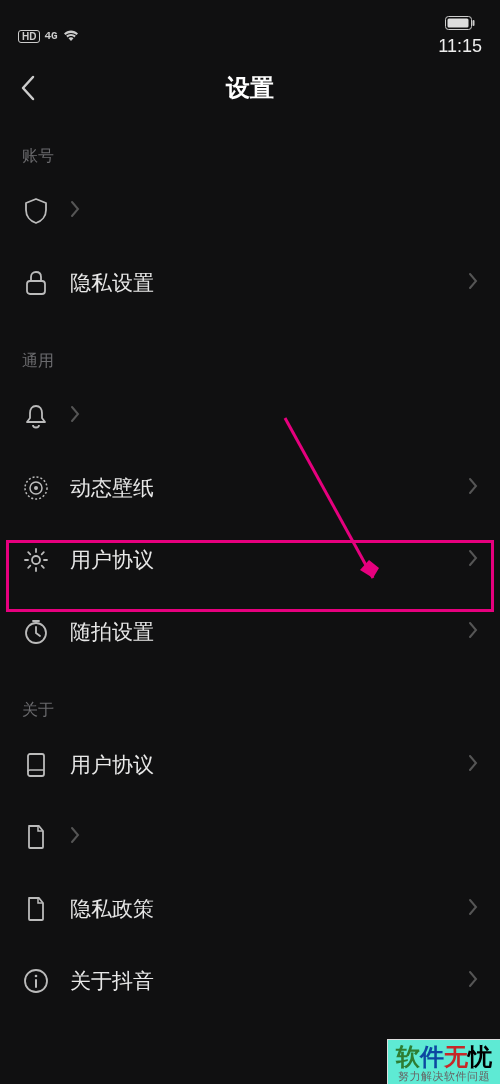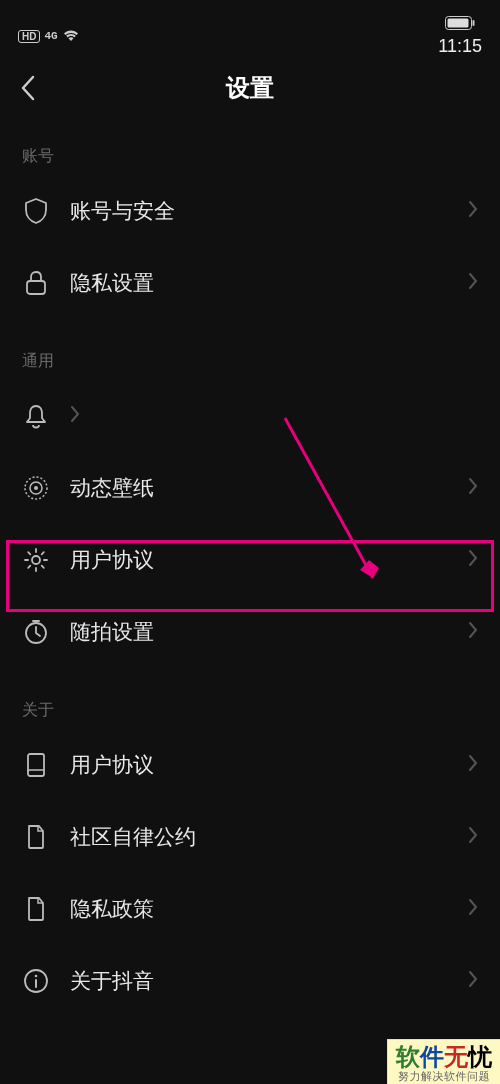--- a/index.html
+++ b/index.html
@@ -116,21 +116,21 @@
       pointer-events: none;
     }
     .arrow-annotation {
       position: absolute;
       pointer-events: none;
     }
     .watermark {
       position: absolute;
       right: 0;
       bottom: 0;
-      background: #fef9c3;
+      background: #5eead4;
       padding: 4px 8px 2px;
       text-align: center;
       line-height: 1.1;
       border-top: 1px solid #ddd;
       border-left: 1px solid #ddd;
     }
     .watermark-main {
       font-size: 24px;
       font-weight: bold;
     }
@@ -179,21 +179,20 @@
 </div>
 
 <div class="section-header">账号</div>
 
 <div class="list-item">
   <span class="item-icon">
     <svg width="24" height="26" viewBox="0 0 24 26">
         <path d="M12 1 L22 5 V12 C22 18 18 23 12 25 C6 23 2 18 2 12 V5 Z" fill="none" stroke="#bbb" stroke-width="1.8" stroke-linejoin="round"></path>
       </svg>
   </span>
-  <span class="item-label">账号与安全</span>
   <span class="chevron">
     <svg width="10" height="18" viewBox="0 0 10 18">
         <path d="M2 2 L8 9 L2 16" stroke="#555" stroke-width="2" fill="none" stroke-linecap="round"></path>
       </svg>
   </span>
 </div>
 
 <div class="list-item">
   <span class="item-icon">
     <svg width="22" height="26" viewBox="0 0 22 26">
@@ -293,21 +292,20 @@
   </span>
 </div>
 
 <div class="list-item">
   <span class="item-icon">
     <svg width="20" height="26" viewBox="0 0 20 26">
         <path d="M3 2 H13 L17 7 V23 C17 23.5 16.5 24 16 24 H4 C3.5 24 3 23.5 3 23 V3 C3 2.5 3.5 2 4 2 Z" fill="none" stroke="#bbb" stroke-width="1.8" stroke-linejoin="round"></path>
         <path d="M12 2 V7 H17" fill="none" stroke="#bbb" stroke-width="1.5"></path>
       </svg>
   </span>
-  <span class="item-label">社区自律公约</span>
   <span class="chevron">
     <svg width="10" height="18" viewBox="0 0 10 18">
         <path d="M2 2 L8 9 L2 16" stroke="#555" stroke-width="2" fill="none" stroke-linecap="round"></path>
       </svg>
   </span>
 </div>
 
 <div class="list-item">
   <span class="item-icon">
     <svg width="20" height="26" viewBox="0 0 20 26">

